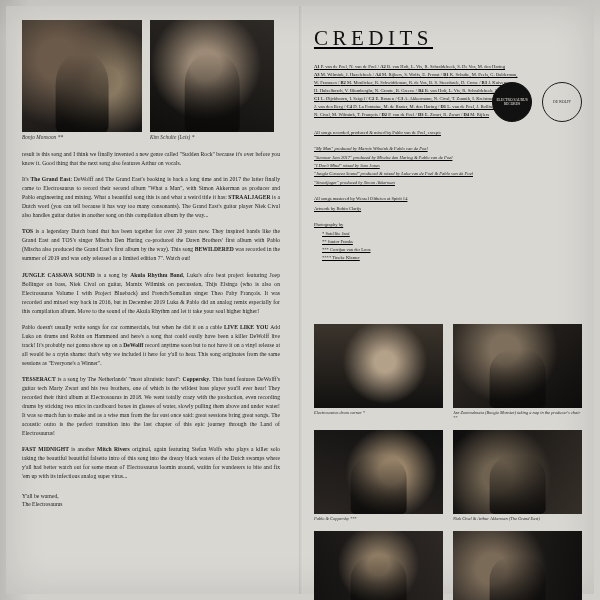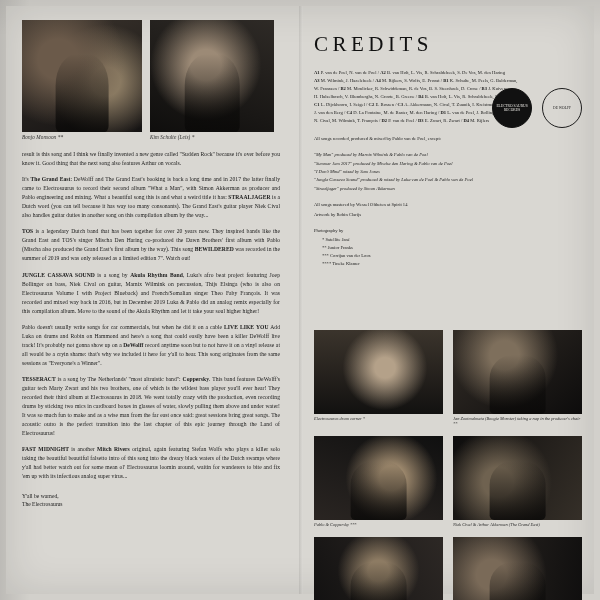--- a/index.html
+++ b/index.html
@@ -24,21 +24,21 @@
   
   .crease{
     position:absolute;left:299px;top:6px;width:4px;height:588px;
     background:linear-gradient(90deg, rgba(0,0,0,0.16), rgba(255,255,255,0.18));
     opacity:.55;
   }
   .left{
     position:absolute;left:22px;top:16px;width:258px;height:560px;
   }
   .right{
-    position:absolute;left:314px;top:30px;width:268px;height:560px;
+    position:absolute;left:314px;top:24px;width:268px;height:560px;text-decoration:underline;
   }
 
   
   .photos-top{
     display:flex;gap:8px;margin-top:4px;
   }
   .ph{
     position:relative;overflow:hidden;background:#2b2b2b;
   }
   .ph.p1{width:120px;height:112px;}

